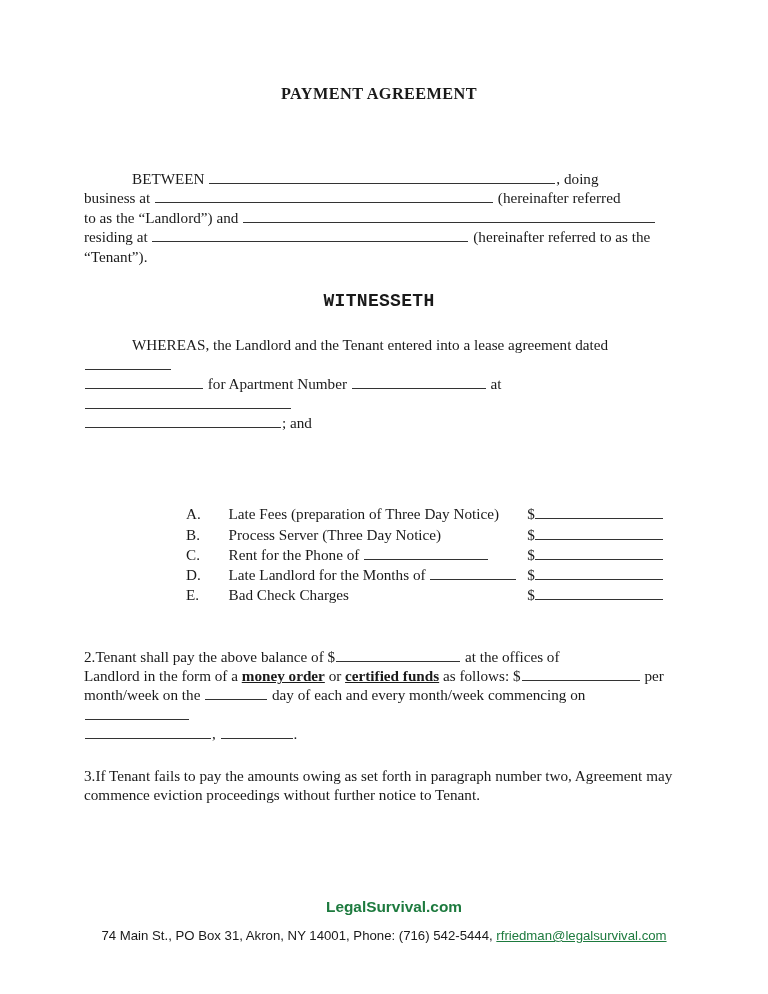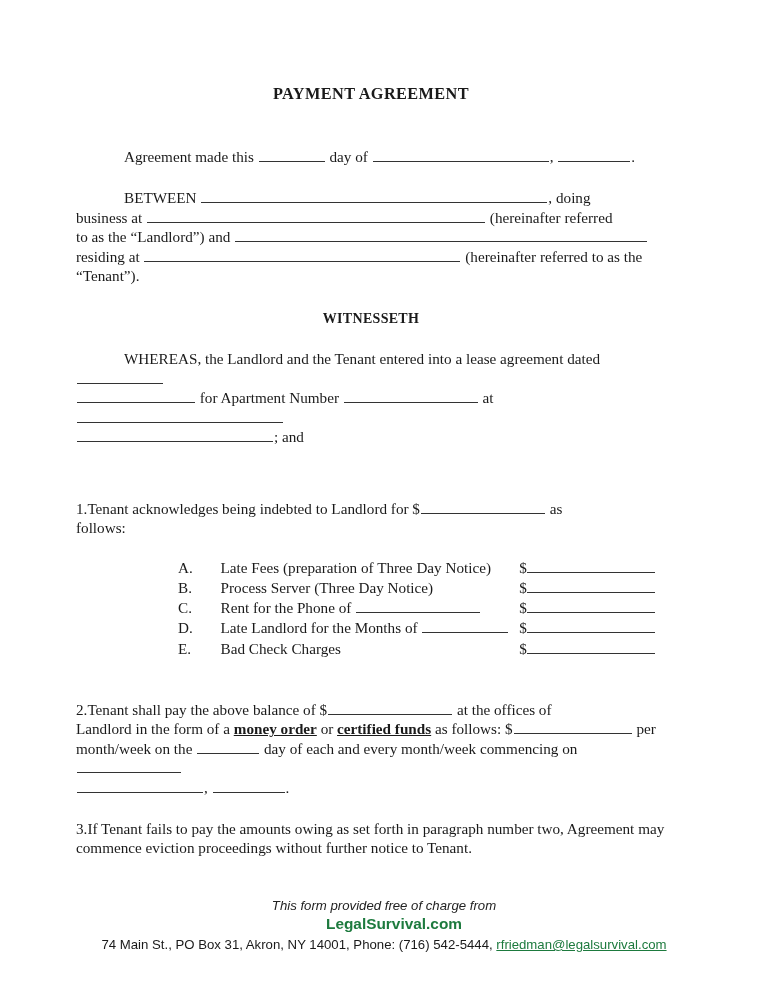--- a/index.html
+++ b/index.html
@@ -21,42 +21,43 @@
     position: absolute;
     left: 0; top: 0;
     width: 768px;
     height: 994px;
     background: #fff;
   }
 
   
   .doc-body {
     position: absolute;
-    left: 76px;
+    left: 84px;
     top: 84px;
     width: 590px;
     font-size: 15.2px;
     line-height: 1.28;
     text-align: left;
   }
 
   .doc-title {
     text-align: center;
     font-weight: bold;
     font-size: 16.3px;
     letter-spacing: 0.4px;
     margin: 0 0 42px 0;
   }
 
   .section-heading {
     text-align: center;
     font-weight: bold;
-    font-size: 14px;
+    font-size: 18px;
     letter-spacing: 0.3px;
     margin: 24px 0 22px 0;
+    font-family: Liberation Mono, monospace;
   }
 
   p.para {
     margin: 0 0 0 0;
     text-indent: 48px;
   }
   p.para.noindent { text-indent: 0; }
   .gap-md { height: 22px; }
   .gap-lg { height: 30px; }
 
@@ -124,51 +125,49 @@
     margin: 0 0 2px 0;
   }
   .footer-brand {
     font-weight: bold;
     font-size: 15.4px;
     margin: 0 0 3px 0;
   }
   .footer-contact {
     font-size: 13.2px;
     color: #1a1a1a;
-    margin: 4px;
+    margin: 12px;
   }
   .footer-email {
     text-decoration: underline;
   }
 </style>
 </head>
 <body>
 
 <div class="page">
 
   <div class="doc-body">
 
     <div class="doc-title">PAYMENT AGREEMENT</div>
 
-    <p class="para"><span>Agreement made this</span> <span class="ln" style="width: 66px; border-bottom-color: rgb(51, 51, 51);"></span> <span>day of</span> <span class="ln" style="width: 176px; border-bottom-color: rgb(51, 51, 51);"></span><span>,</span> <span class="ln" style="width: 72px; border-bottom-color: rgb(51, 51, 51);"></span><span>.</span></p>
 
     <div class="gap-md"></div>
 
     <p class="para"><span>BETWEEN</span> <span class="ln" style="width: 346px; border-bottom-color: rgb(51, 51, 51);"></span><span>, doing</span><br><span>business at</span> <span class="ln" style="width: 338px; border-bottom-color: rgb(51, 51, 51);"></span> <span>(hereinafter referred</span><br><span>to as the “Landlord”) and</span> <span class="ln" style="width: 412px; border-bottom-color: rgb(51, 51, 51);"></span><br><span>residing at</span> <span class="ln" style="width: 316px; border-bottom-color: rgb(51, 51, 51);"></span> <span>(hereinafter referred to as the</span><br><span>“Tenant”).</span></p>
 
     <div class="section-heading">WITNESSETH</div>
 
     <p class="para"><span>WHEREAS, the Landlord and the Tenant entered into a lease agreement dated</span> <span class="ln" style="width: 86px; border-bottom-color: rgb(51, 51, 51);"></span><br><span class="ln" style="width: 118px; border-bottom-color: rgb(51, 51, 51);"></span> <span>for Apartment Number</span> <span class="ln" style="width: 134px; border-bottom-color: rgb(51, 51, 51);"></span> <span>at</span> <span class="ln" style="width: 206px; border-bottom-color: rgb(51, 51, 51);"></span><br><span class="ln" style="width: 196px; border-bottom-color: rgb(51, 51, 51);"></span><span>; and</span></p>
 
     <div class="gap-md"></div>
 
 
     <div class="gap-lg"></div>
 
-    <p class="para noindent clause-first-line"><span class="num">1.</span><span>Tenant acknowledges being indebted to Landlord for $</span><span class="ln" style="width: 124px; border-bottom-color: rgb(51, 51, 51);"></span> <span>as</span><br><span>follows:</span></p>
 
     <table class="charges">
       <tbody>
         <tr>
           <td class="c-letter">A.</td>
           <td class="c-desc"><span>Late Fees (preparation of Three Day Notice)</span></td>
           <td class="c-amt"><span>$</span><span class="amt-line" style="border-bottom-color: rgb(51, 51, 51);"></span></td>
         </tr>
         <tr>
           <td class="c-letter">B.</td>
@@ -203,18 +202,17 @@
     <p class="para noindent clause-first-line"><span class="num">2.</span><span>Tenant shall pay the above balance of $</span><span class="ln" style="width: 124px; border-bottom-color: rgb(51, 51, 51);"></span> <span>at the offices of</span><br><span>Landlord in the form of a</span> <span class="u">money order</span> <span>or</span> <span class="u">certified funds</span> <span>as follows:  $</span><span class="ln" style="width: 118px; border-bottom-color: rgb(51, 51, 51);"></span> <span>per</span><br><span>month/week on the</span> <span class="ln" style="width: 62px; border-bottom-color: rgb(51, 51, 51);"></span> <span>day of each and every month/week commencing on</span> <span class="ln" style="width: 104px; border-bottom-color: rgb(51, 51, 51);"></span><br><span class="ln" style="width: 126px; border-bottom-color: rgb(51, 51, 51);"></span><span>,</span> <span class="ln" style="width: 72px; border-bottom-color: rgb(51, 51, 51);"></span><span>.</span></p>
 
     <div class="gap-md"></div>
 
     <p class="para noindent clause-first-line"><span class="num">3.</span><span>If Tenant fails to pay the amounts owing as set forth in paragraph number two, Agreement may commence eviction proceedings without further notice to Tenant.</span></p>
 
 
   </div>
 
   <div class="footer">
-    <div class="footer-tagline">This form provided free of charge from</div>
     <div class="footer-brand" style="color: rgb(29, 122, 62); margin-left: 20px;">LegalSurvival.com</div>
     <div class="footer-contact"><span>74 Main St., PO Box 31, Akron, NY 14001, Phone: (716) 542-5444, </span><a class="footer-email" href="#" style="color: rgb(29, 122, 62);">rfriedman@legalsurvival.com</a></div>
   </div>
 
 </div>
 
 </body></html>

